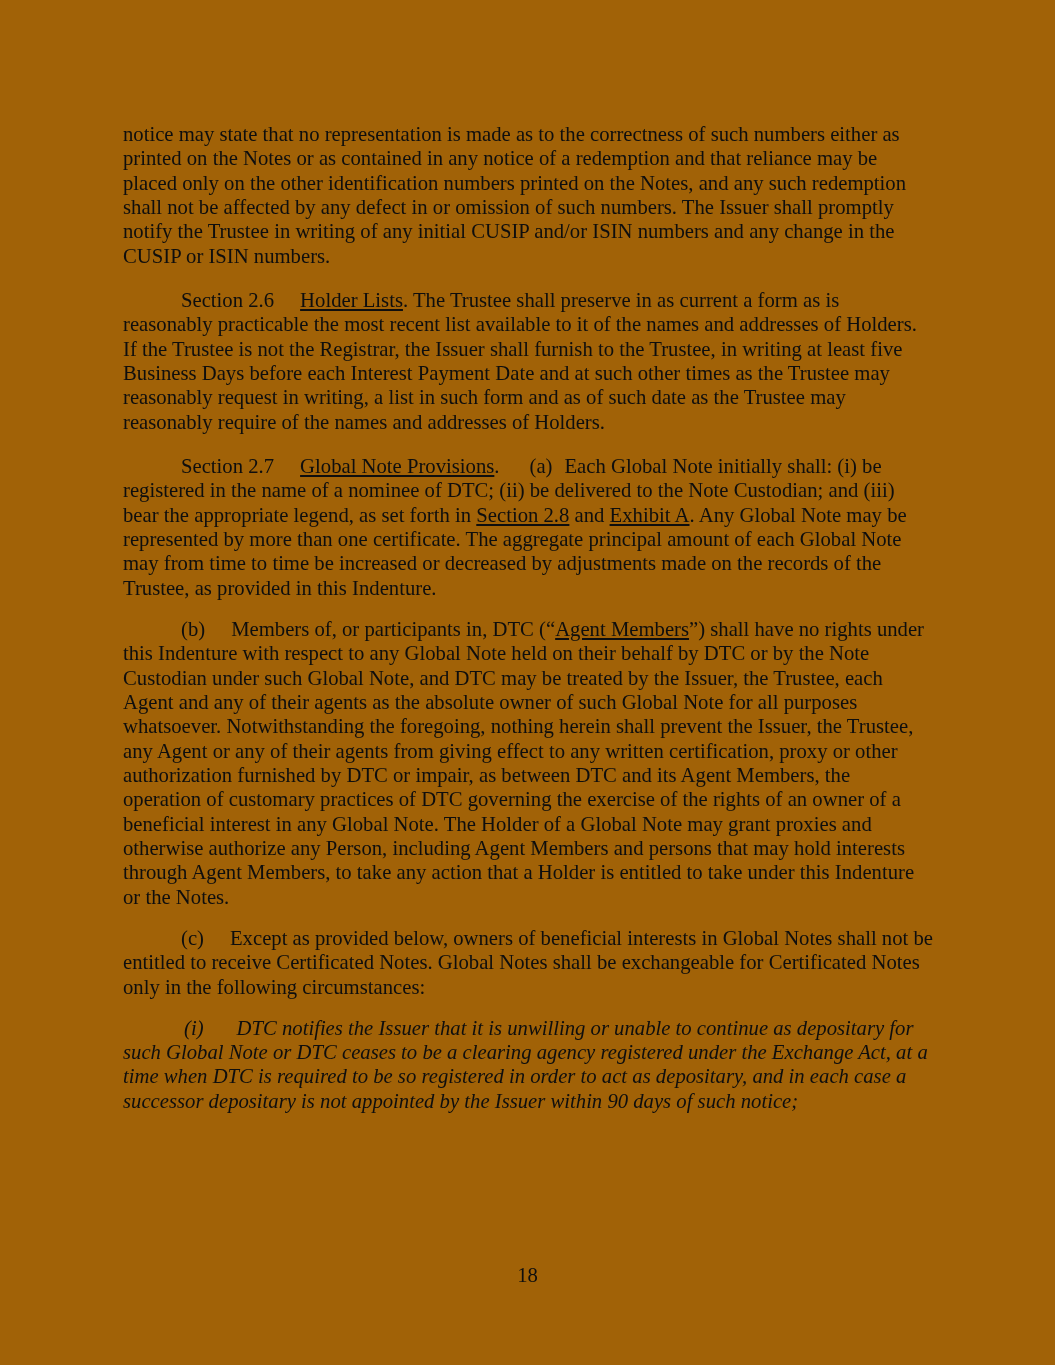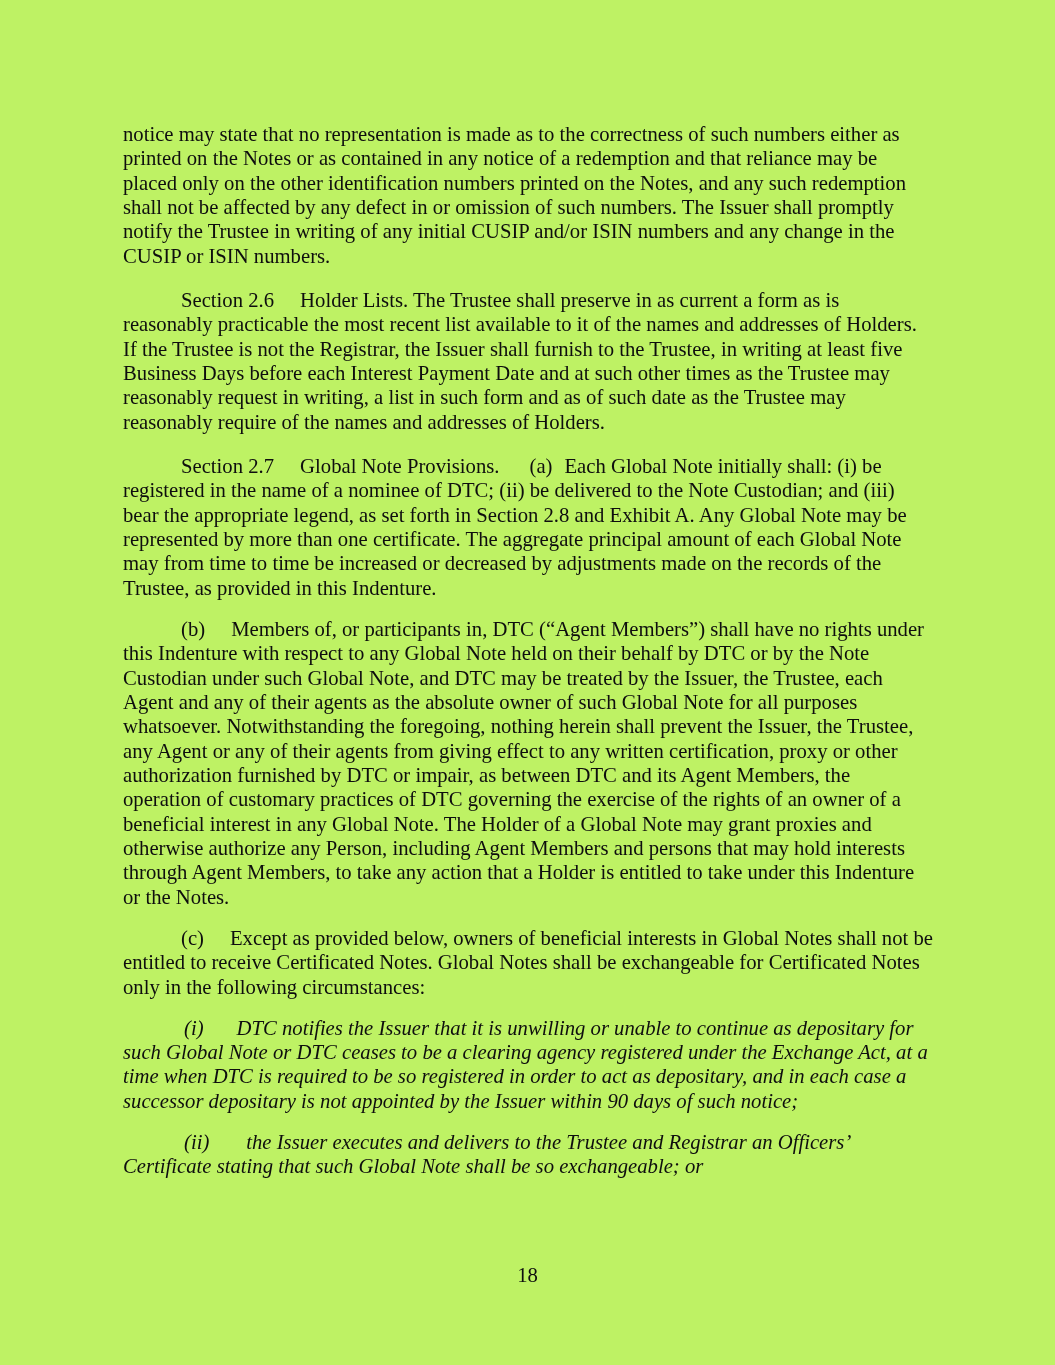--- a/index.html
+++ b/index.html
@@ -1,35 +1,35 @@
 <!DOCTYPE html>
 <html><head>
 <meta charset="utf-8">
 <style>
   html, body { margin: 0; padding: 0; background: #ffffff; }
   .page {
     position: relative;
     width: 1055px;
     height: 1365px;
     margin: 0 auto;
-    background: #bef264;
+    background: #a16207;
     color: #0e0e0e;
     font-family: "Liberation Serif", "DejaVu Serif", serif;
     font-size: 20.7px;
     line-height: 24.33px;
     box-sizing: border-box;
     padding: 122px 122px 0 123px;
     text-align: left;
     overflow: hidden;
   }
   .page p { margin: 0 0 17px 0; }
   .page p.gap-lg { margin-bottom: 20px; }
   .ind { text-indent: 58px; }
   .list-item { margin-left: 64px; text-indent: 61px; font-style: italic; }
-  .u { }
+  .u { text-decoration: underline; }
   .tab-md { display: inline-block; width: 26px; }
   .tab-lg { display: inline-block; width: 30px; }
   .tab-sm { display: inline-block; width: 12px; }
   .tab-li { display: inline-block; width: 33px; }
   .tab-li2 { display: inline-block; width: 37px; }
   .footer {
     position: absolute;
     left: 0;
     top: 1263px;
     width: 100%;
@@ -47,17 +47,16 @@
   <p class="ind gap-lg"><span>Section 2.6</span><span class="tab-md"></span><span class="u">Holder Lists</span><span>. The Trustee shall preserve in as current a form as is reasonably practicable the most recent list available to it of the names and addresses of Holders. If the Trustee is not the Registrar, the Issuer shall furnish to the Trustee, in writing at least five Business Days before each Interest Payment Date and at such other times as the Trustee may reasonably request in writing, a list in such form and as of such date as the Trustee may reasonably require of the names and addresses of Holders.</span></p>
 
   <p class="ind"><span>Section 2.7</span><span class="tab-md"></span><span class="u">Global Note Provisions</span><span>.</span><span class="tab-lg"></span><span>(a)</span><span class="tab-sm"></span><span>Each Global Note initially shall: (i) be registered in the name of a nominee of DTC; (ii) be delivered to the Note Custodian; and (iii) bear the appropriate legend, as set forth in </span><span class="u">Section 2.8</span><span> and </span><span class="u">Exhibit A</span><span>. Any Global Note may be represented by more than one certificate. The aggregate principal amount of each Global Note may from time to time be increased or decreased by adjustments made on the records of the Trustee, as provided in this Indenture.</span></p>
 
   <p class="ind"><span>(b)</span><span class="tab-md"></span><span>Members of, or participants in, DTC (“</span><span class="u">Agent Members</span><span>”) shall have no rights under this Indenture with respect to any Global Note held on their behalf by DTC or by the Note Custodian under such Global Note, and DTC may be treated by the Issuer, the Trustee, each Agent and any of their agents as the absolute owner of such Global Note for all purposes whatsoever. Notwithstanding the foregoing, nothing herein shall prevent the Issuer, the Trustee, any Agent or any of their agents from giving effect to any written certification, proxy or other authorization furnished by DTC or impair, as between DTC and its Agent Members, the operation of customary practices of DTC governing the exercise of the rights of an owner of a beneficial interest in any Global Note. The Holder of a Global Note may grant proxies and otherwise authorize any Person, including Agent Members and persons that may hold interests through Agent Members, to take any action that a Holder is entitled to take under this Indenture or the Notes.</span></p>
 
   <p class="ind"><span>(c)</span><span class="tab-md"></span><span>Except as provided below, owners of beneficial interests in Global Notes shall not be entitled to receive Certificated Notes. Global Notes shall be exchangeable for Certificated Notes only in the following circumstances:</span></p>
 
   <p class="list-item"><span>(i)</span><span class="tab-li"></span><span>DTC notifies the Issuer that it is unwilling or unable to continue as depositary for such Global Note or DTC ceases to be a clearing agency registered under the Exchange Act, at a time when DTC is required to be so registered in order to act as depositary, and in each case a successor depositary is not appointed by the Issuer within 90 days of such notice;</span></p>
 
-  <p class="list-item"><span>(ii)</span><span class="tab-li2"></span><span>the Issuer executes and delivers to the Trustee and Registrar an Officers’ Certificate stating that such Global Note shall be so exchangeable; or</span></p>
 
   <div class="footer">18</div>
 
 </div>
 
 </body></html>

